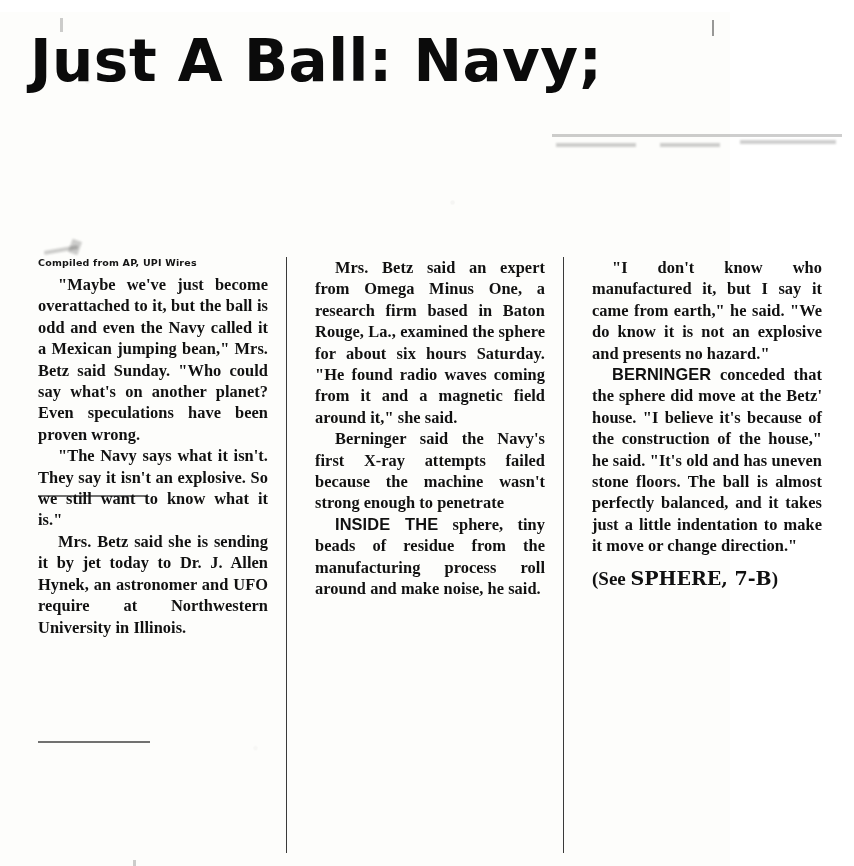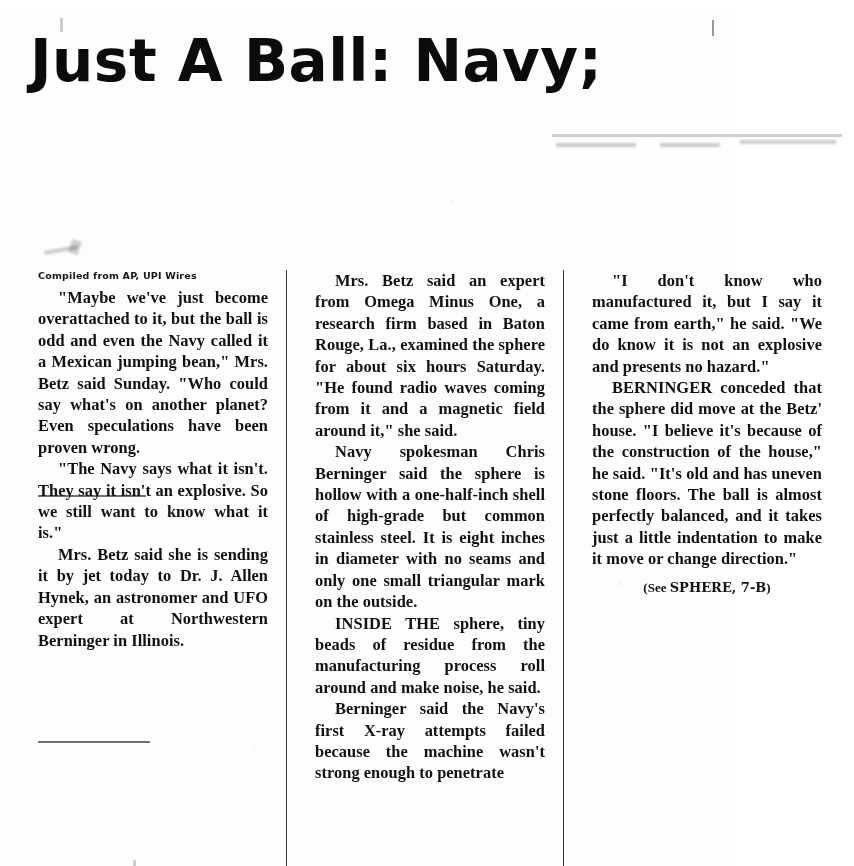--- a/index.html
+++ b/index.html
@@ -57,21 +57,21 @@
   .smudge.s4 { left: 740px; top: 128px; width: 96px; height: 4px; filter: blur(1px); }
   .smudge.s5 { left: 44px; top: 236px; width: 34px; height: 4px; filter: blur(1px); transform: rotate(-10deg); }
   .smudge.s6 { left: 70px; top: 228px; width: 10px; height: 14px; filter: blur(1px); transform: rotate(20deg); }
   .smudge.s7 { left: 60px; top: 6px; width: 3px; height: 14px; filter: blur(.5px); }
   .smudge.s8 { left: 100px; top: 856px; width: 40px; height: 3px; filter: blur(1px); }
   .smudge.s9 { left: 133px; top: 848px; width: 3px; height: 16px; filter: blur(.6px); }
 
   
   .columns {
     position: absolute;
-    top: 258px;
+    top: 245px;
     left: 30px;
     width: 800px;
     height: 596px;
     display: flex;
     gap: 0;
   }
   .col {
     width: 252px;
     padding: 0 8px;
     position: relative;
@@ -97,29 +97,29 @@
     line-height: 1.305;
     text-align: justify;
     text-indent: 20px;
     color: #111111;
     font-weight: 600;
     letter-spacing: .05px;
     -webkit-font-smoothing: none;
   }
   p.body.first { text-indent: 20px; }
   .lead {
-    font-family: Liberation Serif, serif;
+    font-family: Liberation Sans, sans-serif;
     font-weight: bold;
     letter-spacing: .1px;
   }
   .seealso {
     margin-top: 10px;
-    text-align: center;
+    text-align: left;
     font-family: "Liberation Serif", serif;
-    font-size: 13px;
+    font-size: 19px;
     font-weight: 700;
     color: #111;
   }
   .seealso .strong {
     font-family: "DejaVu Serif", serif;
     font-weight: bold;
   }
   
   .strike {
     position: absolute;
@@ -154,28 +154,27 @@
   <div class="headline">
     <div class="headline-line l1">Just A Ball: Navy;</div>
   </div>
 
   <div class="columns">
 
     <div class="col">
       <div class="byline">Compiled from AP, UPI Wires</div>
       <p class="body">"Maybe we've just become overattached to it, but the ball is odd and even the Navy called it a Mexican jumping bean," Mrs. Betz said Sunday. "Who could say what's on another planet? Even speculations have been proven wrong.</p>
       <p class="body">"The Navy says what it isn't. They say it isn't an explosive. So we still want to know what it is."</p>
-      <p class="body">Mrs. Betz said she is sending it by jet today to Dr. J. Allen Hynek, an astronomer and UFO expert at Northwestern Berninger in Illinois.</p>
+      <p class="body">Mrs. Betz said she is sending it by jet today to Dr. J. Allen Hynek, an astronomer and UFO require at Northwestern University in Illinois.</p>
     </div>
 
     <div class="col">
       <p class="body first">Mrs. Betz said an expert from Omega Minus One, a research firm based in Baton Rouge, La., examined the sphere for about six hours Saturday. "He found radio waves coming from it and a magnetic field around it," she said.</p>
-      <p class="body">Navy spokesman Chris Berninger said the sphere is hollow with a one-half-inch shell of high-grade but common stainless steel. It is eight inches in diameter with no seams and only one small triangular mark on the outside.</p>
+      <p class="body">Berninger said the Navy's first X-ray attempts failed because the machine wasn't strong enough to penetrate</p>
       <p class="body"><span class="lead">INSIDE THE</span><span> sphere, tiny beads of residue from the manufacturing process roll around and make noise, he said.</span></p>
-      <p class="body">Berninger said the Navy's first X-ray attempts failed because the machine wasn't strong enough to penetrate</p>
     </div>
 
     <div class="col">
       <p class="body">"I don't know who manufactured it, but I say it came from earth," he said. "We do know it is not an explosive and presents no hazard."</p>
       <p class="body"><span class="lead">BERNINGER</span><span> conceded that the sphere did move at the Betz' house. "I believe it's because of the construction of the house," he said. "It's old and has uneven stone floors. The ball is almost perfectly balanced, and it takes just a little indentation to make it move or change direction."</span></p>
       <div class="seealso">(See <span class="strong">SPHERE, 7-B</span>)</div>
     </div>
 
   </div>
 

